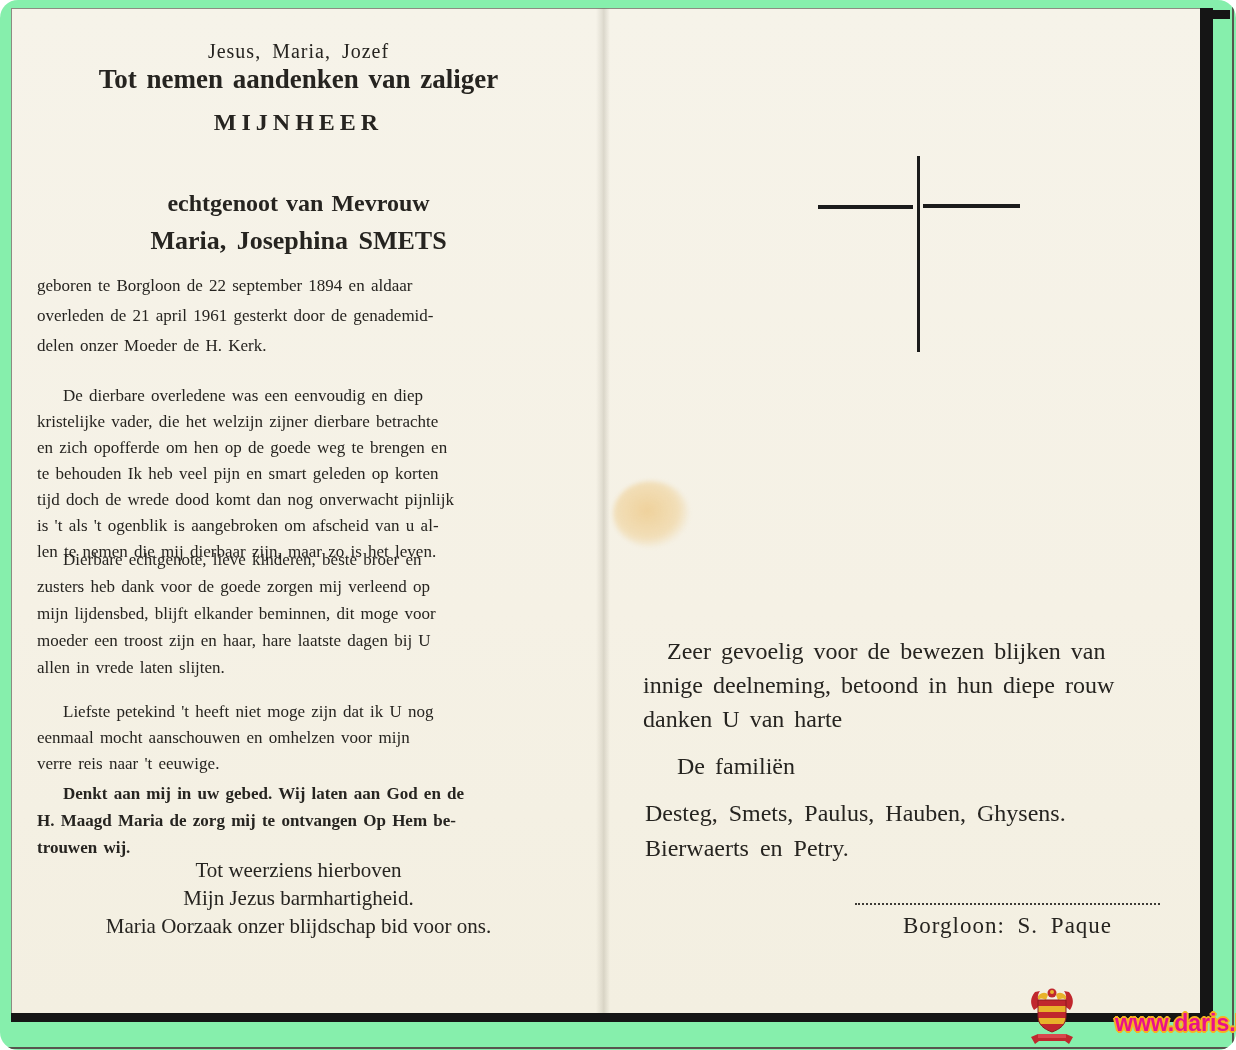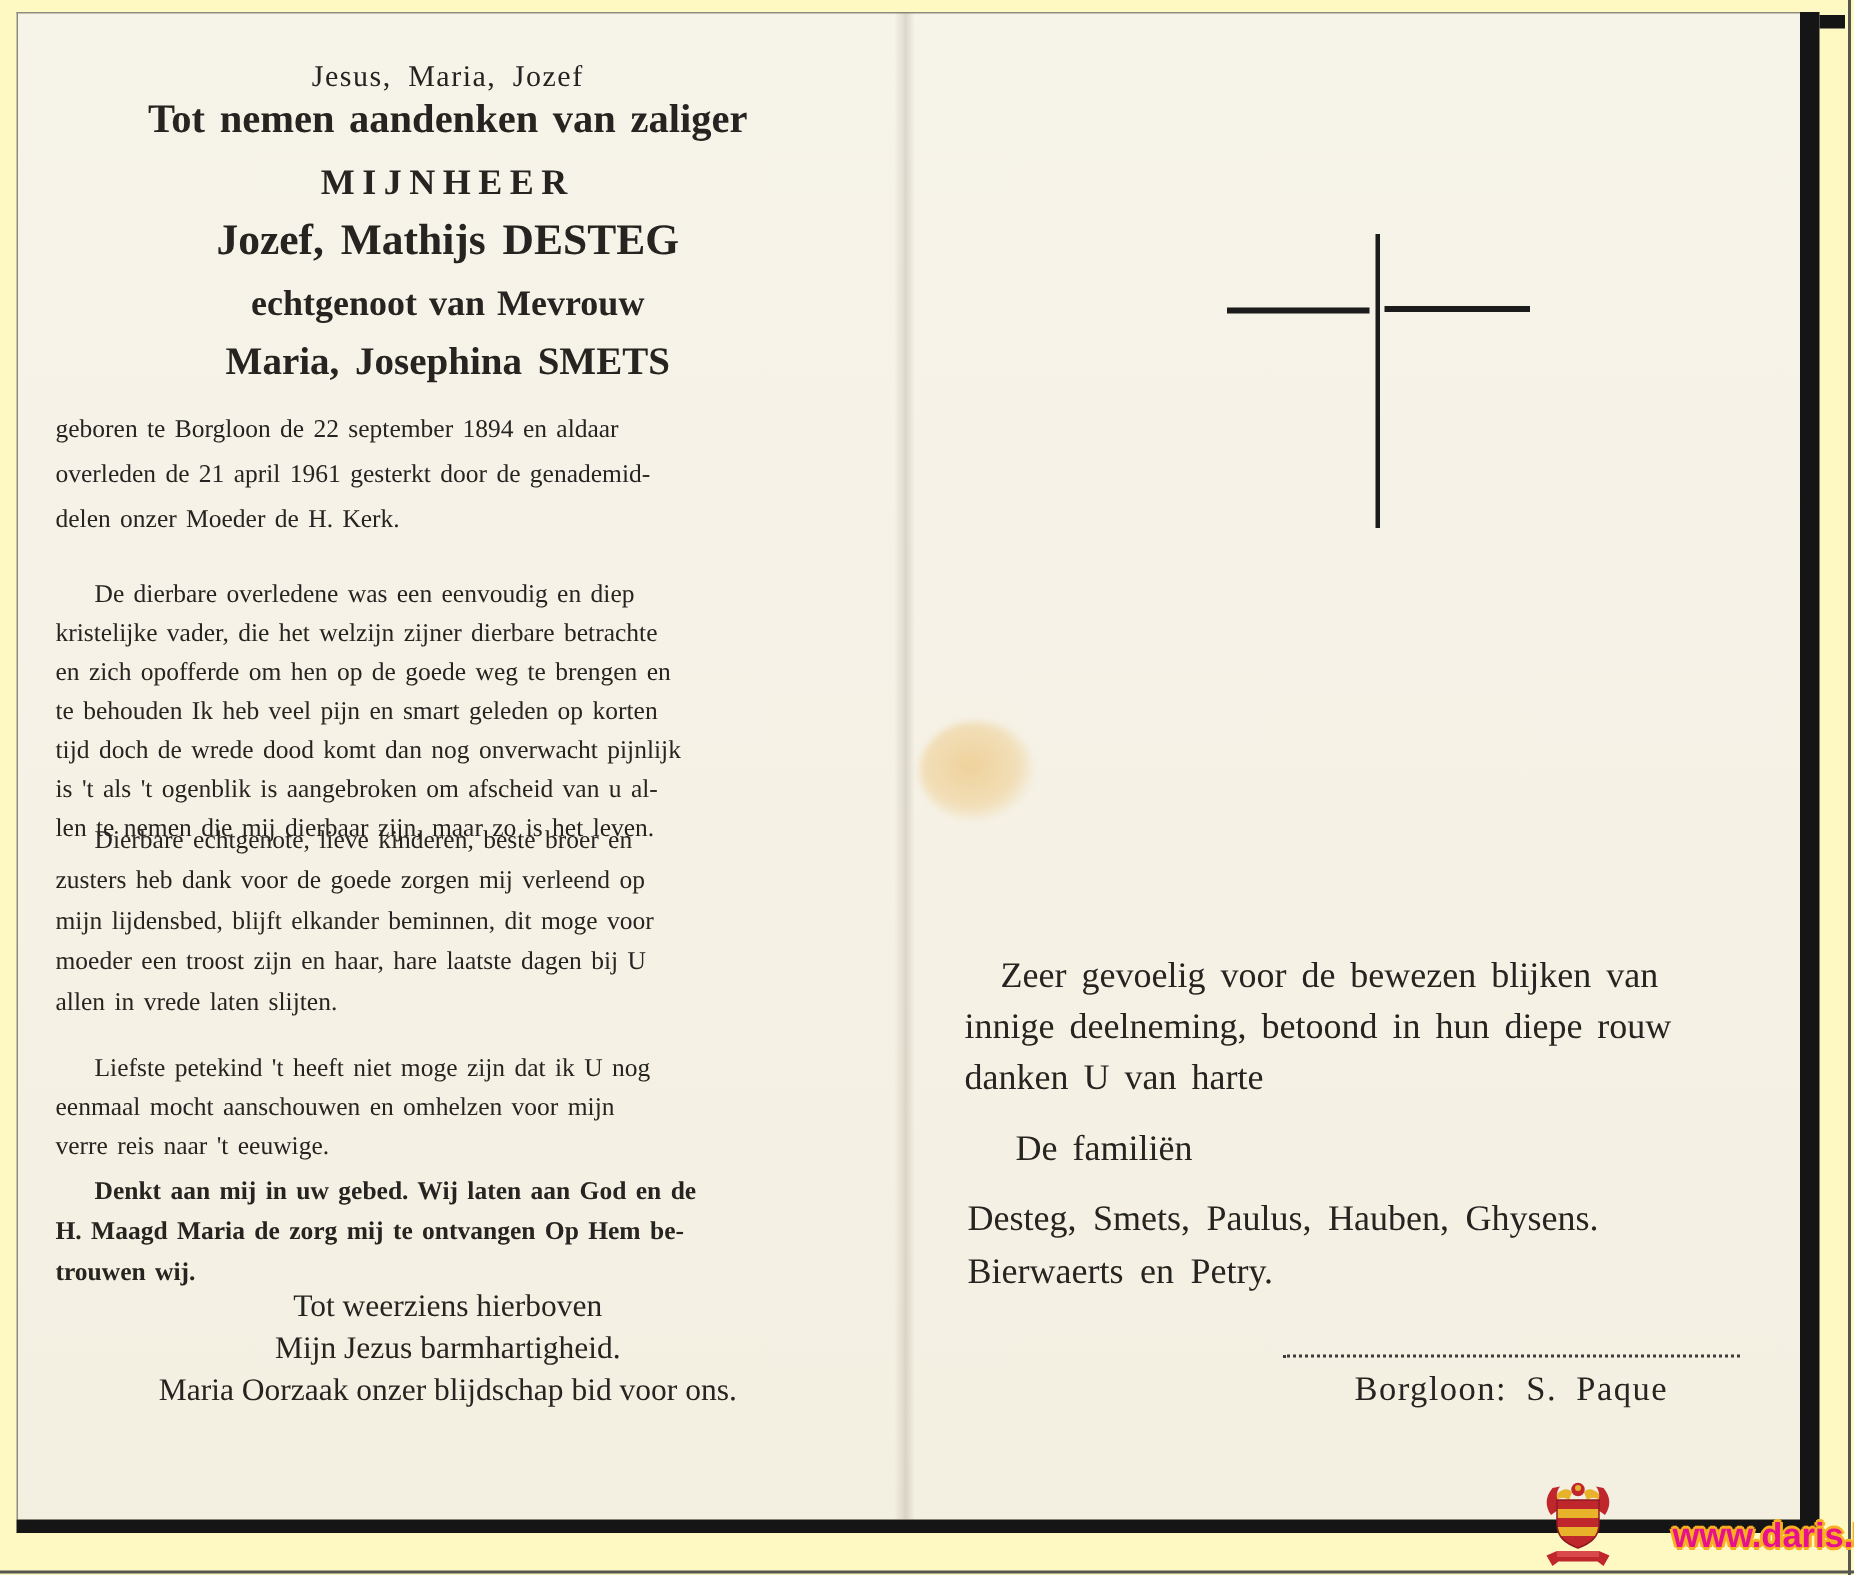--- a/index.html
+++ b/index.html
@@ -1,20 +1,21 @@
 <!DOCTYPE html>
 <html><head>
 <meta charset="utf-8">
 <style>
   html,body { margin:0; padding:0; background:#ffffff; }
   .scan {
     position:relative; width:1236px; height:1050px; overflow:hidden;
-    background:#fef9c3;
+    background:#86efac;
     font-family:"Liberation Serif","DejaVu Serif",serif;
     color:#262420;
+    border-radius:18px;
   }
   
   .card {
     position:absolute; left:11px; top:8px; width:1189px; height:1005px;
     background:linear-gradient(180deg,#f6f3e9 0%,#f5f1e5 60%,#f3efe1 100%);
     border-top:1px solid #8d8b82; border-left:1px solid #8d8b82;
     box-sizing:border-box;
   }
   
   .bar-right  { position:absolute; left:1200px; top:8px;    width:13px;  height:1014px; background:#151515; }
@@ -90,21 +91,20 @@
 
 <div class="scan">
 
   <div class="card"></div>
   <div class="fold"></div>
   <div class="stain"></div>
 
   <div class="c invocation">Jesus, Maria, Jozef</div>
   <div class="c memorial">Tot nemen aandenken van zaliger</div>
   <div class="c honorific">MIJNHEER</div>
-  <div class="c deceased">Jozef, Mathijs DESTEG</div>
   <div class="c spouse-intro">echtgenoot van Mevrouw</div>
   <div class="c spouse-name">Maria, Josephina SMETS</div>
 
   <div class="para vital">geboren te Borgloon de 22 september 1894 en aldaar
 overleden de 21 april 1961 gesterkt door de genademid-
 delen onzer Moeder de H. Kerk.</div>
   <div class="para eulogy">De dierbare overledene was een eenvoudig en diep
 kristelijke vader, die het welzijn zijner dierbare betrachte
 en zich opofferde om hen op de goede weg te brengen en
 te behouden Ik heb veel pijn en smart geleden op korten

